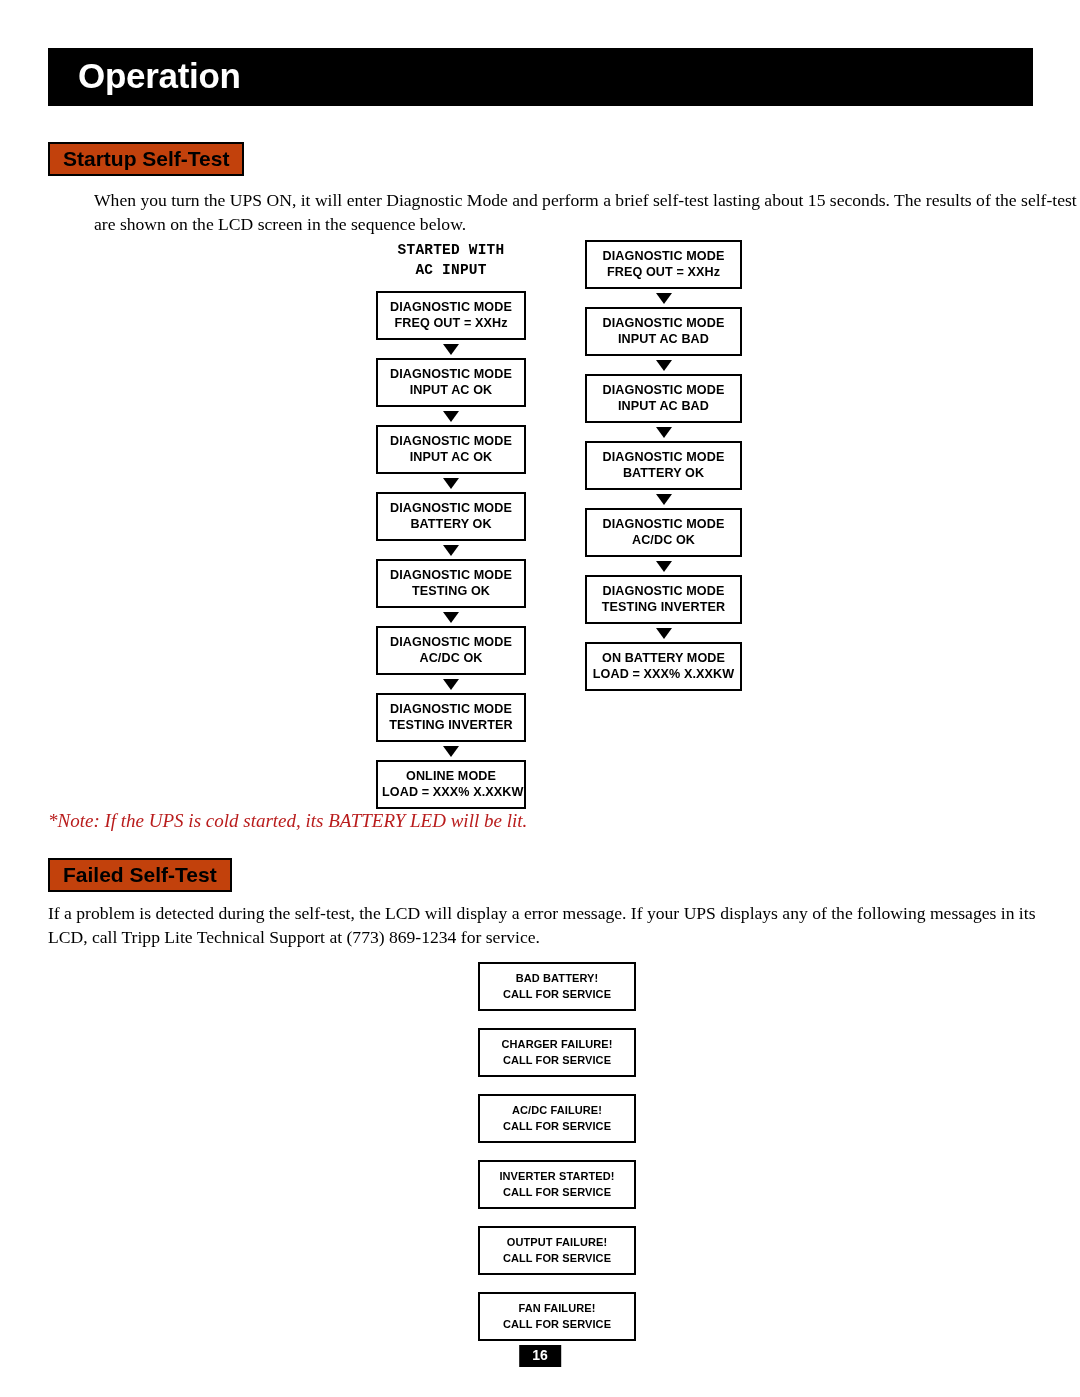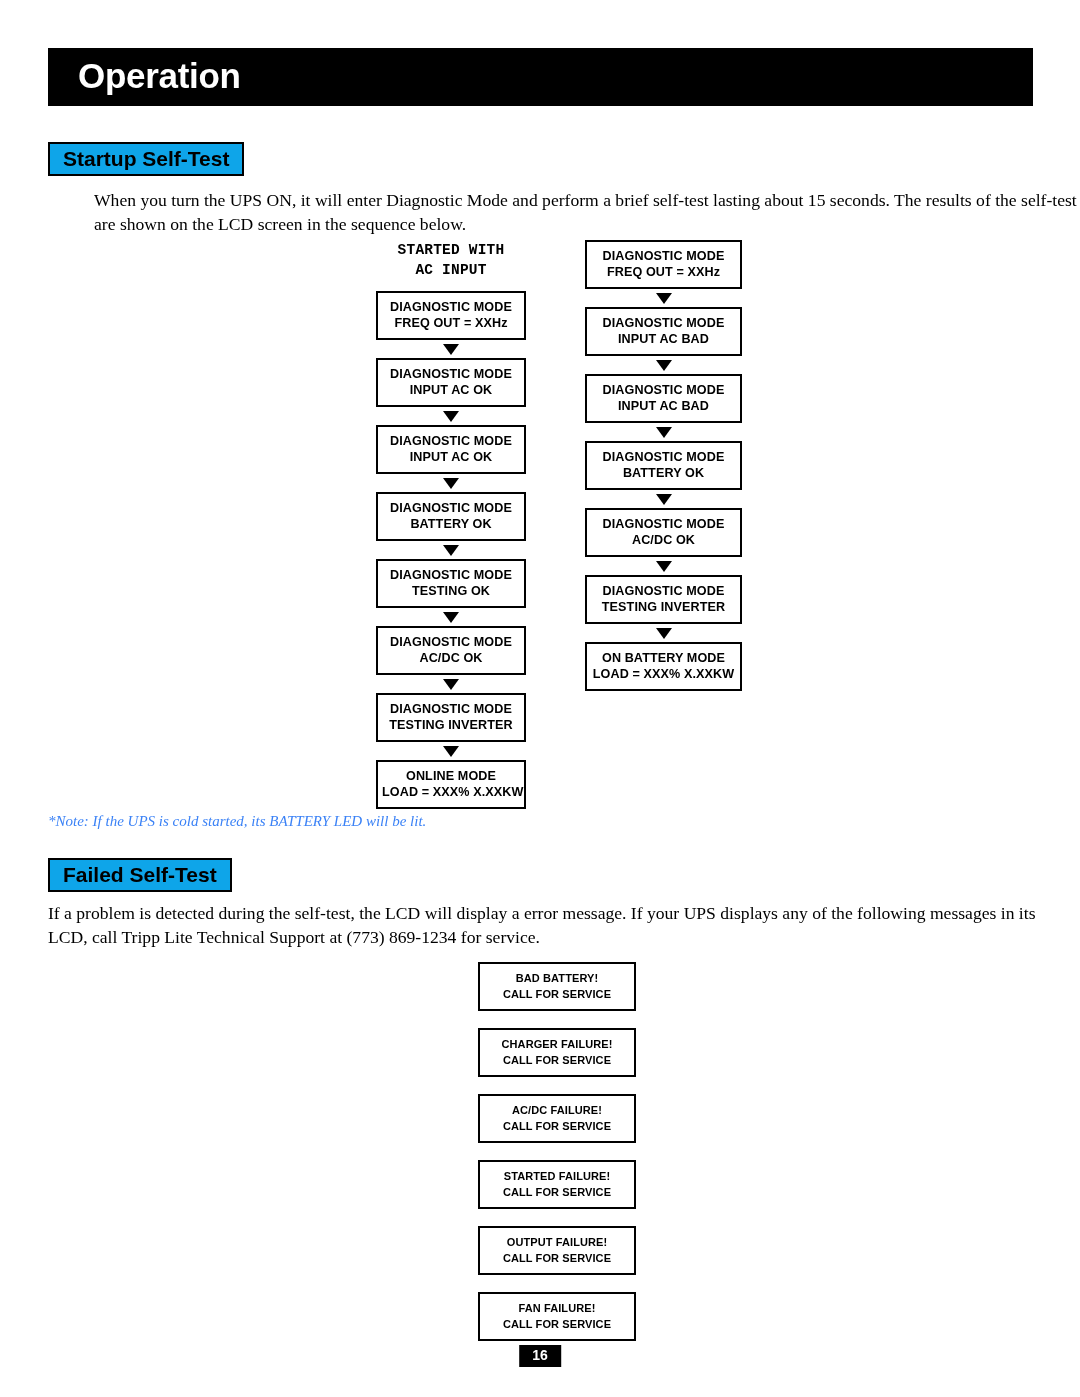--- a/index.html
+++ b/index.html
@@ -35,21 +35,21 @@
     font-family: "Liberation Sans", sans-serif;
     font-weight: bold;
     font-size: 35px;
     letter-spacing: -0.3px;
     white-space: nowrap;
   }
 
   
   .section-chip {
     position: absolute;
-    background: #0ea5e9;
+    background: #c2410c;
     border: 2px solid #000000;
     box-sizing: border-box;
     display: flex;
     align-items: center;
     padding: 0 13px;
     font-family: "Liberation Sans", sans-serif;
     font-weight: bold;
     font-size: 21px;
     color: #000000;
     white-space: nowrap;
@@ -68,23 +68,23 @@
   }
   #para-startup { left: 48px; top: 188px; width: 988px; margin-left: 46px; }
   #para-failed  { left: 48px; top: 901px; width: 988px; }
 
   .note-text {
     position: absolute;
     left: 48px;
     top: 812px;
     font-family: "Liberation Serif", serif;
     font-style: italic;
-    font-size: 15px;
+    font-size: 19px;
     line-height: 18px;
-    color: #3b82f6;
+    color: #b91c1c;
     white-space: nowrap;
   }
 
   
   .flow-area {
     position: absolute;
     left: 0;
     top: 240px;
     width: 1080px;
     height: 570px;
@@ -323,21 +323,21 @@
   </div>
   <div class="failure-box">
     <span class="lcd-line">CHARGER FAILURE!</span>
     <span class="lcd-line">CALL FOR SERVICE</span>
   </div>
   <div class="failure-box">
     <span class="lcd-line">AC/DC FAILURE!</span>
     <span class="lcd-line">CALL FOR SERVICE</span>
   </div>
   <div class="failure-box">
-    <span class="lcd-line">STARTED FAILURE!</span>
+    <span class="lcd-line">INVERTER STARTED!</span>
     <span class="lcd-line">CALL FOR SERVICE</span>
   </div>
   <div class="failure-box">
     <span class="lcd-line">OUTPUT FAILURE!</span>
     <span class="lcd-line">CALL FOR SERVICE</span>
   </div>
   <div class="failure-box">
     <span class="lcd-line">FAN FAILURE!</span>
     <span class="lcd-line">CALL FOR SERVICE</span>
   </div>

